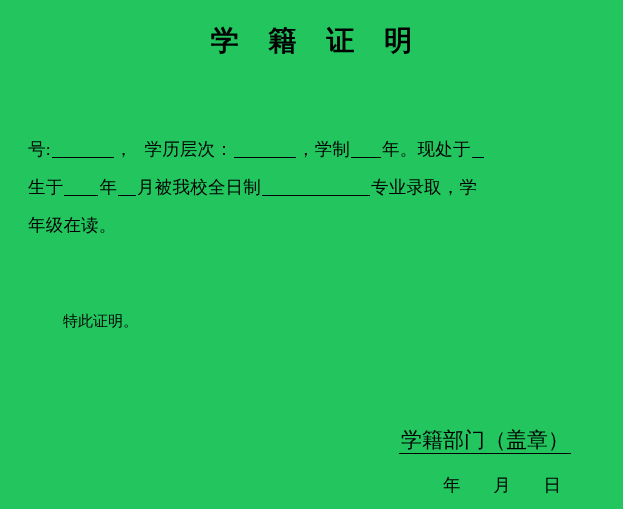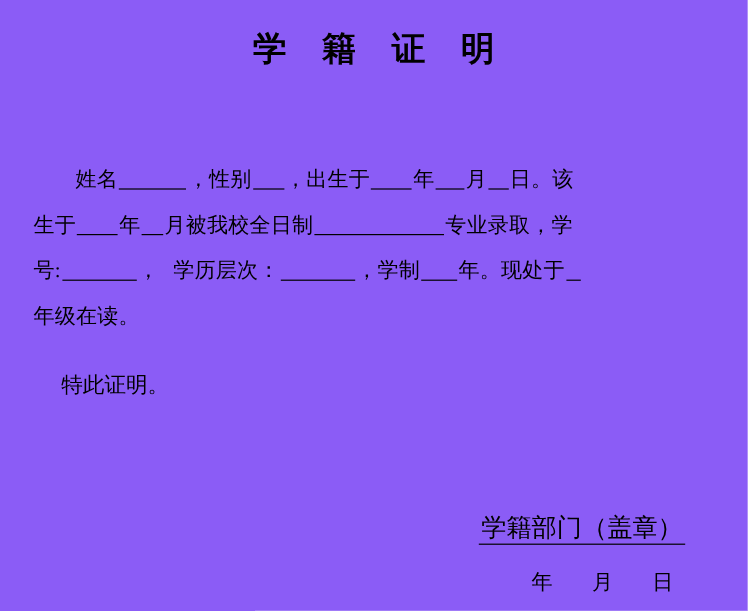--- a/index.html
+++ b/index.html
@@ -12,21 +12,21 @@
     height: 509px;
     overflow: hidden;
     font-family: "Liberation Serif", "DejaVu Serif", serif;
     color: #000000;
     -webkit-font-smoothing: antialiased;
   }
   .page {
     position: relative;
     width: 623px;
     height: 509px;
-    background: #8b5cf6;
+    background: #22c55e;
   }
 
   
   .doc-title {
     position: absolute;
     left: 0;
     top: 24px;
     width: 623px;
     text-align: center;
     font-family: "Liberation Sans", "DejaVu Sans", sans-serif;
@@ -75,23 +75,23 @@
   .b-major  { width: 108px; }
   .b-sid    { width: 62px; }
   .b-level  { width: 62px; }
   .b-len    { width: 30px; }
   .b-grade  { width: 12px; }
 
   .gap-sm { display: inline-block; width: 12px; }
 
   .para-note {
     position: absolute;
-    left: 16px;
+    left: 28px;
     top: 306px;
-    font-size: 18px;
+    font-size: 15px;
     line-height: 30px;
     white-space: pre;
   }
 
   
   .footer {
     position: absolute;
     left: 0;
     top: 428px;
     width: 623px;
@@ -123,25 +123,24 @@
 </style>
 </head>
 <body>
 
 <div class="page">
 
   <div class="doc-title">学 籍 证 明</div>
 
   <div class="body-block">
 
-    <div class="body-line"><span class="indent"></span><span>姓名</span><span class="blank b-name"></span><span>，</span><span>性别</span><span class="blank b-sex"></span><span>，</span><span>出生于</span><span class="blank b-byear"></span><span>年</span><span class="blank b-bmonth"></span><span>月</span><span class="blank b-bday"></span><span>日</span><span>。</span><span>该</span></div>
+
+    <div class="body-line"><span>号:</span><span class="blank b-sid"></span><span>，</span><span class="gap-sm"></span><span>学历层次：</span><span class="blank b-level"></span><span>，</span><span>学制</span><span class="blank b-len"></span><span>年</span><span>。</span><span>现处于</span><span class="blank b-grade"></span></div>
 
     <div class="body-line"><span>生于</span><span class="blank b-eyear"></span><span>年</span><span class="blank b-emonth"></span><span>月</span><span>被我校全日制</span><span class="blank b-major"></span><span>专业录取</span><span>，</span><span>学</span></div>
-
-    <div class="body-line"><span>号:</span><span class="blank b-sid"></span><span>，</span><span class="gap-sm"></span><span>学历层次：</span><span class="blank b-level"></span><span>，</span><span>学制</span><span class="blank b-len"></span><span>年</span><span>。</span><span>现处于</span><span class="blank b-grade"></span></div>
 
     <div class="body-line"><span>年级在读。</span></div>
 
   </div>
 
   <div class="para-note"><span class="indent"></span><span>特此证明。</span></div>
 
   <div class="footer">
     <div class="sign-dept">学籍部门（盖章）</div>
   </div>

